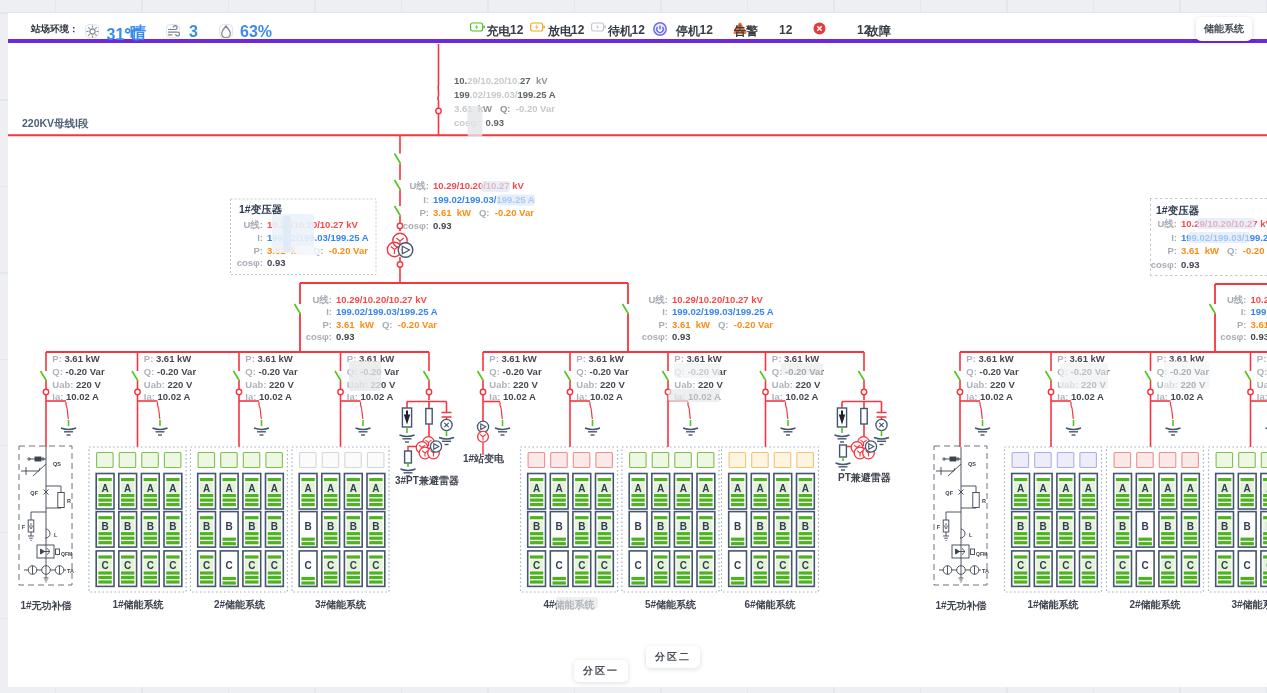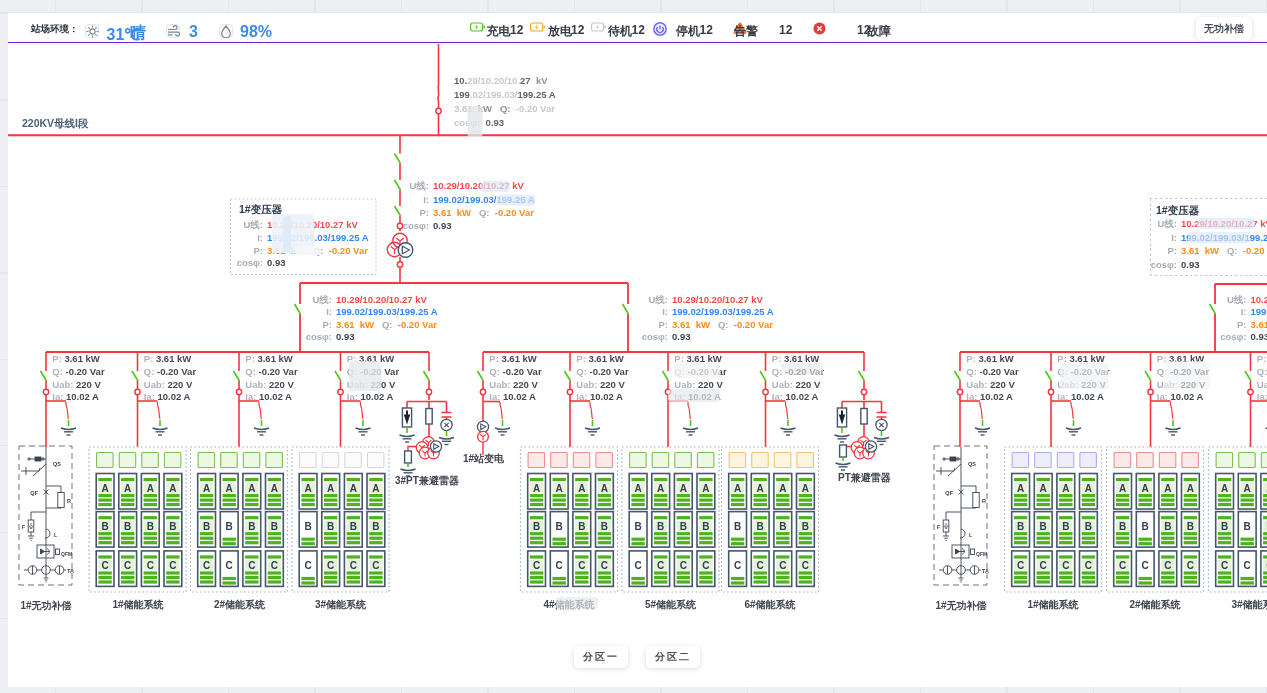--- a/index.html
+++ b/index.html
@@ -1,20 +1,20 @@
 <!DOCTYPE html>
 <html><head><meta charset="utf-8">
 <style>
 *{margin:0;padding:0;box-sizing:border-box}
 html,body{width:1267px;height:693px;overflow:hidden}
 body{font-family:"Liberation Sans",sans-serif;background-color:#edeff2;
 background-image:repeating-linear-gradient(90deg,#e3e6ea 0,#e3e6ea 1px,transparent 1px,transparent 86.5px),repeating-linear-gradient(0deg,#e3e6ea 0,#e3e6ea 1px,transparent 1px,transparent 86.5px);
 background-position:55px 13px;position:relative}
 .sheet{position:absolute;left:8px;top:13px;width:1259px;height:673.5px;background:#fff}
-.tbar{position:absolute;left:8px;top:13px;width:1259px;height:30px;background:#fff;border-bottom:1px solid #6d28d9;z-index:3}
+.tbar{position:absolute;left:8px;top:13px;width:1259px;height:30px;background:#fff;border-bottom:4px solid #6d28d9;z-index:3}
 .tbar *{position:absolute;white-space:nowrap}
 .lab{font-size:9.5px;font-weight:bold;color:#2b303a;top:10px}
 .ib{width:14px;height:14px;top:11px;border:1px solid #e2e6ea;border-radius:4px;background:#fafbfc;display:flex;align-items:center;justify-content:center}
 .bv{font-size:16px;font-weight:bold;color:#3a8bee;top:10px}
 .li{top:9px}
 .lt{font-size:12px;color:#363b44;top:10px;font-weight:600}
 .btn{position:absolute;background:#fff;border-radius:5px;box-shadow:0 1px 5px rgba(26,41,62,.16);display:flex;align-items:center;justify-content:center;font-size:10px;font-weight:bold;color:#464b55;z-index:4}
 svg.diag{position:absolute;left:0;top:0;z-index:2}
 </style></head>
 <body>
@@ -39,21 +39,21 @@
           <path d="M1 9.9 H5.5"></path>
         </g>
       </svg>
     </span>
     <span class="bv" style="left:181px">3</span>
   <span class="ib" style="left:211px">
       <svg width="12" height="13" viewBox="0 0 12 13">
         <path d="M6 1 C6 1 1.7 6 1.7 8.6 A4.3 4.3 0 0 0 10.3 8.6 C10.3 6 6 1 6 1 Z" stroke="#7d858f" stroke-width="1.2" fill="none"></path>
       </svg>
     </span>
-    <span class="bv" style="left:232px">98%</span>
+    <span class="bv" style="left:232px">63%</span>
   <span class="li" style="left:462px">
       <svg width="15" height="10" viewBox="0 0 15 10">
         <rect x="0.6" y="1" width="12" height="8" rx="2" fill="#fff" stroke="#52c41a" stroke-width="1.2"></rect>
         <rect x="13.4" y="3.4" width="1.6" height="3.2" rx="0.8" fill="#52c41a"></rect>
         <path d="M7.2 2.4 L4.9 5.3 H6.5 L5.9 7.7 L8.3 4.7 H6.7 Z" fill="#52c41a"></path>
       </svg>
     </span>
     <span class="lt" style="left:478.5px">充电</span>
     <span class="lt" style="left:502px">12</span>
   <span class="li" style="left:522px">
@@ -93,21 +93,21 @@
     <span class="lt" style="left:726px">告警</span>
     <span class="lt" style="left:771px">12</span>
   <span class="li" style="left:804.5px">
       <svg width="13" height="13" viewBox="0 0 13 13">
         <circle cx="6.5" cy="6.5" r="6" fill="#e33c3c"></circle>
         <path d="M4.3 4.3 L8.7 8.7 M8.7 4.3 L4.3 8.7" stroke="#fff" stroke-width="1.5"></path>
       </svg>
     </span>
     <span class="lt" style="left:859px">故障</span>
     <span class="lt" style="left:849px">12</span>
-  <span class="btn" style="left:1188px;top:4px;width:56px;height:24px;position:absolute">无功补偿</span>
+  <span class="btn" style="left:1188px;top:4px;width:56px;height:24px;position:absolute">储能系统</span>
 </div>
 <svg class="diag" width="1267" height="693" viewBox="0 0 1267 693" font-family="&quot;Liberation Sans&quot;,sans-serif">
 <defs>
 <g id="gnd" stroke="#44576e" stroke-width="1.4" fill="none">
  <path d="M-7.5 0 Q0 3 7.5 0"></path>
         <path d="M-4.5 3.8 H4.5"></path>
         <path d="M-2 7 H2"></path>
 </g>
 <g id="brk">
         <path d="M-5.5 0 L0.5 10" stroke="#52c41a" stroke-width="1.6" fill="none"></path>
@@ -1245,13 +1245,13 @@
 <rect x="1197" y="218" width="58" height="11" rx="3" fill="#dbe7f7" fill-opacity="0.65"></rect>
 <rect x="1188" y="232" width="62" height="11" rx="3" fill="#dbe7f7" fill-opacity="0.65"></rect>
 <rect x="349" y="361" width="32" height="30" rx="3" fill="#e6e8eb" fill-opacity="0.8"></rect>
 <rect x="674" y="363" width="46" height="15" rx="3" fill="#f2f3f5" fill-opacity="0.75"></rect>
 <rect x="668" y="389" width="52" height="13" rx="3" fill="#e6e8eb" fill-opacity="0.7"></rect>
 <rect x="781" y="363" width="42" height="12" rx="3" fill="#e6e8eb" fill-opacity="0.6"></rect>
 <rect x="1060" y="363" width="48" height="26" rx="3" fill="#eff1f3" fill-opacity="0.7"></rect>
 <rect x="1164" y="361" width="46" height="29" rx="3" fill="#f2f3f5" fill-opacity="0.6"></rect>
 <rect x="556" y="597" width="42" height="12" rx="3" fill="#e6e8eb" fill-opacity="0.7"></rect>
 </svg>
-<div class="btn" style="left:574px;top:646px;width:54px;height:22px;letter-spacing:2px">分区一</div>
+<div class="btn" style="left:574px;top:660px;width:54px;height:22px;letter-spacing:2px">分区一</div>
 <div class="btn" style="left:646px;top:646px;width:54px;height:22px;letter-spacing:2px">分区二</div>
 </body></html>

